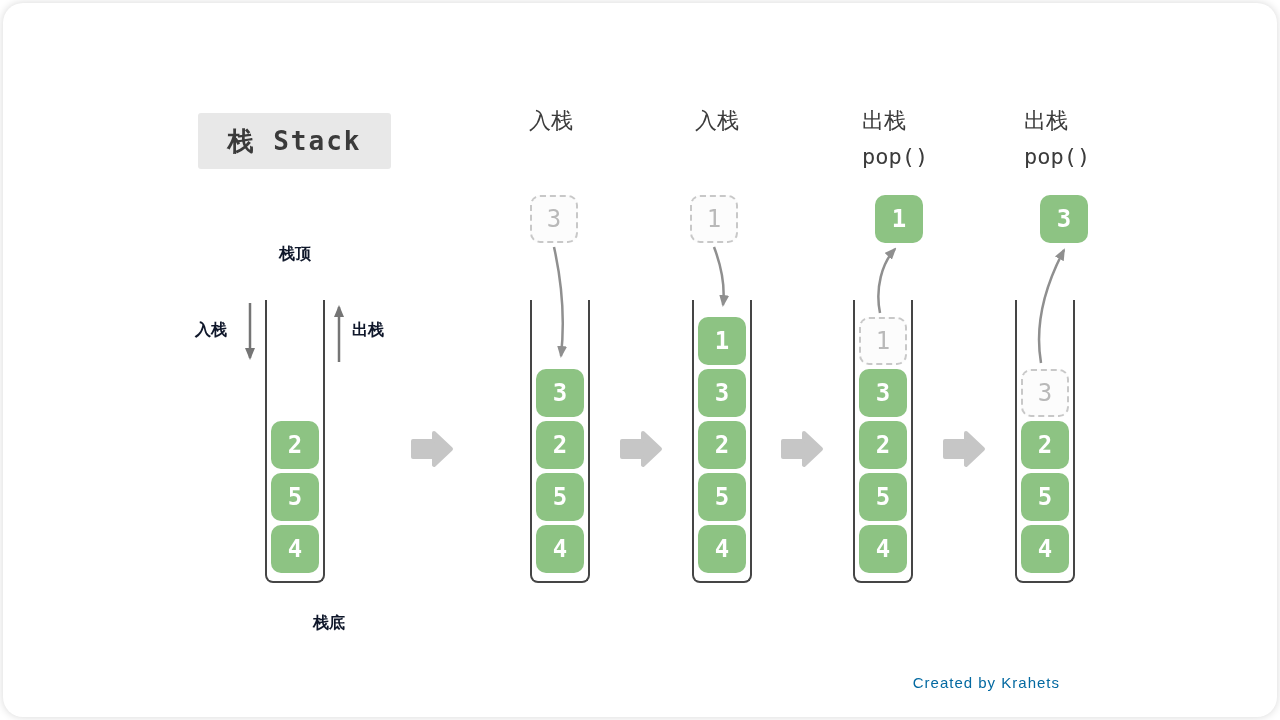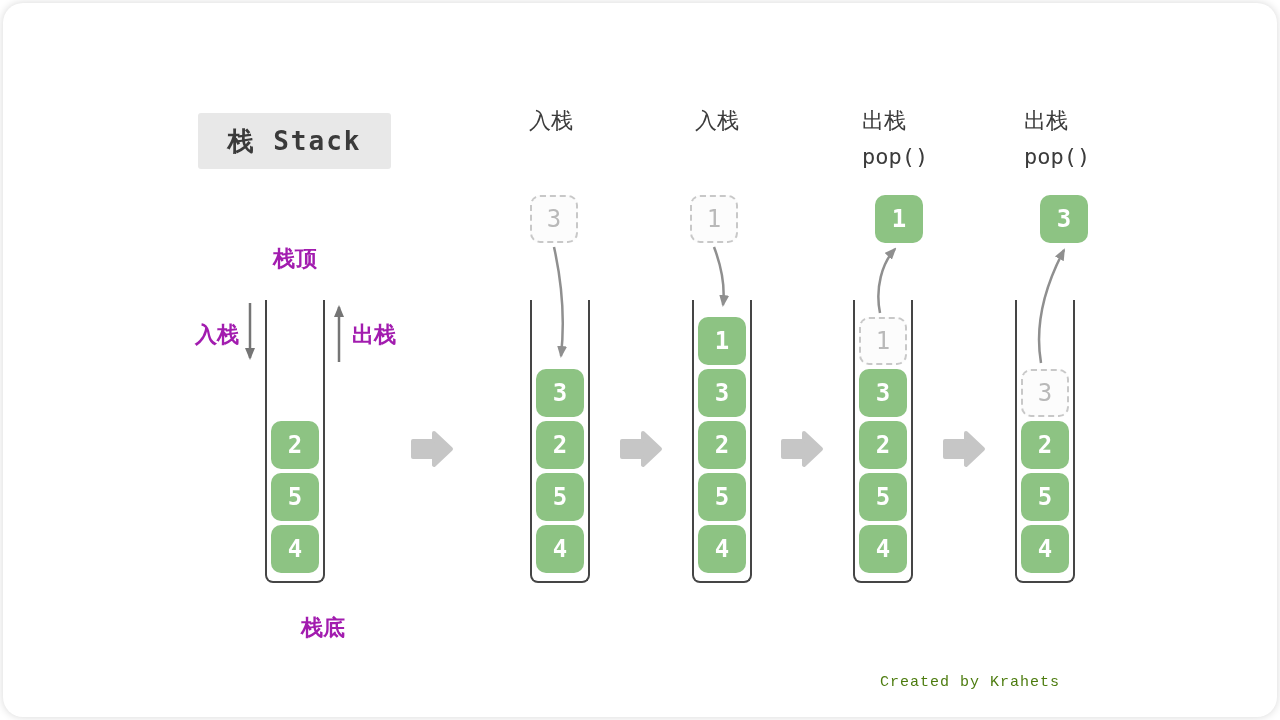--- a/index.html
+++ b/index.html
@@ -7,21 +7,21 @@
   .card { position:absolute; inset:3px; background:#ffffff; border-radius:20px;
           box-shadow:0 0 9px rgba(0,0,0,0.16); }
   .canvas { position:absolute; left:-3px; top:-3px; width:1088px; height:720px;margin-left:12px; }
   .abs { position:absolute; }
 
   .title-box { left:186px; top:113px; width:193px; height:56px; background:#e8e8e8;
                border-radius:3px; display:flex; align-items:center; justify-content:center;
                font-family:"DejaVu Sans Mono","Liberation Mono",monospace;
                font-size:26px; font-weight:600; color:#3b3b3b; letter-spacing:2px; }
 
-  .side-label { font-size:22px; font-weight:bold; color:#a21caf; white-space:nowrap; }
+  .side-label { font-size:16px; font-weight:bold; color:#0f172a; white-space:nowrap; }
   .lbl-top    { left:233px; top:244px; width:100px; text-align:center; }
   .lbl-bottom { left:233px; top:613px; width:100px; text-align:right; }
   .lbl-push   { left:183px; top:320px; }
   .lbl-pop    { left:340px; top:320px; }
 
   .op { top:104px; width:160px; }
   .op-name { font-size:22px; font-weight:500; color:#3b3b3b; line-height:34px; }
   .op-code { font-family:"DejaVu Sans Mono","Liberation Mono",monospace;
              font-size:22px; color:#3b3b3b; line-height:38px; }
   .op-code .arg { color:#69a758; font-weight:bold; }
@@ -38,22 +38,22 @@
   .slot0 { bottom:8px; } .slot1 { bottom:60px; } .slot2 { bottom:112px; }
   .slot3 { bottom:164px; } .slot4 { bottom:216px; }
 
   .float-box { top:195px; width:48px; height:48px; border-radius:10px;
                display:flex; align-items:center; justify-content:center;
                font-family:"DejaVu Sans Mono","Liberation Mono",monospace;
                font-size:24px; box-sizing:border-box; }
   .float-box.green { background:#8dc383; color:#ffffff; font-weight:bold; }
   .float-box.ghost { background:#fcfcfc; border:2px dashed #c8c8c8; color:#b9b9b9; }
 
-  .watermark { right:40px; top:674px; font-family:Liberation Mono, monospace;
-               font-size:15px; color:#4d7c0f; letter-spacing:1px; }
+  .watermark { right:40px; top:674px; font-family:Liberation Sans, sans-serif;
+               font-size:15px; color:#0369a1; letter-spacing:1px; }
 
   svg.overlay { position:absolute; left:0; top:0; width:1280px; height:720px;
                 pointer-events:none; }
 </style>
 </head>
 <body>
 
 <div class="card">
 <div class="canvas">
 

